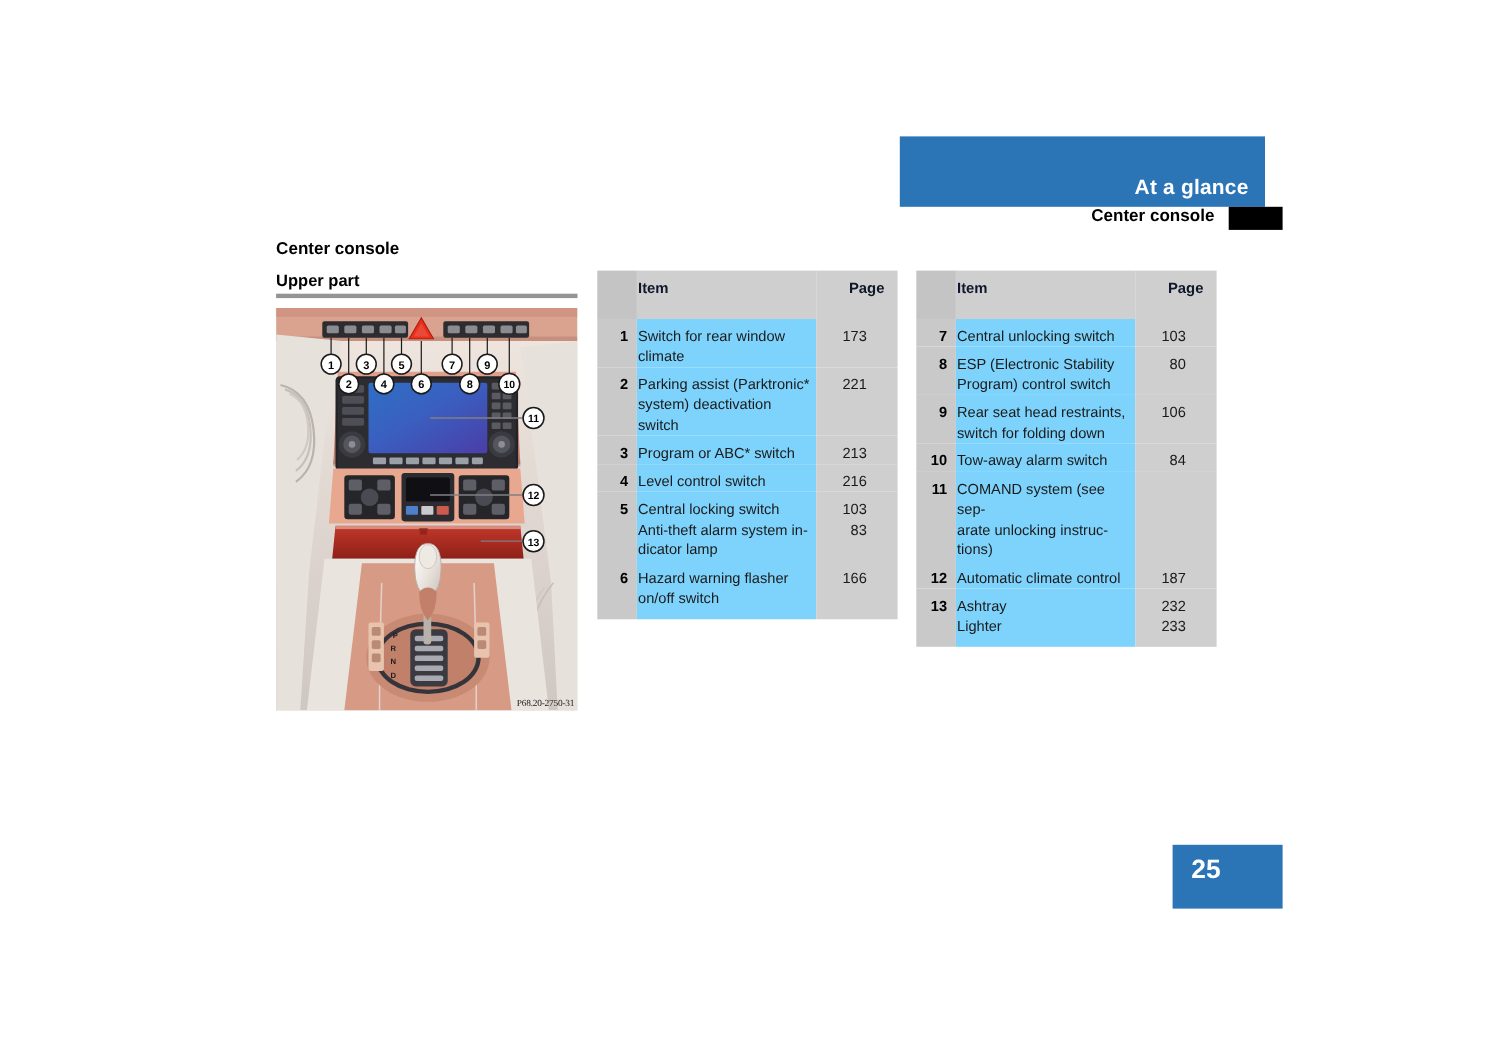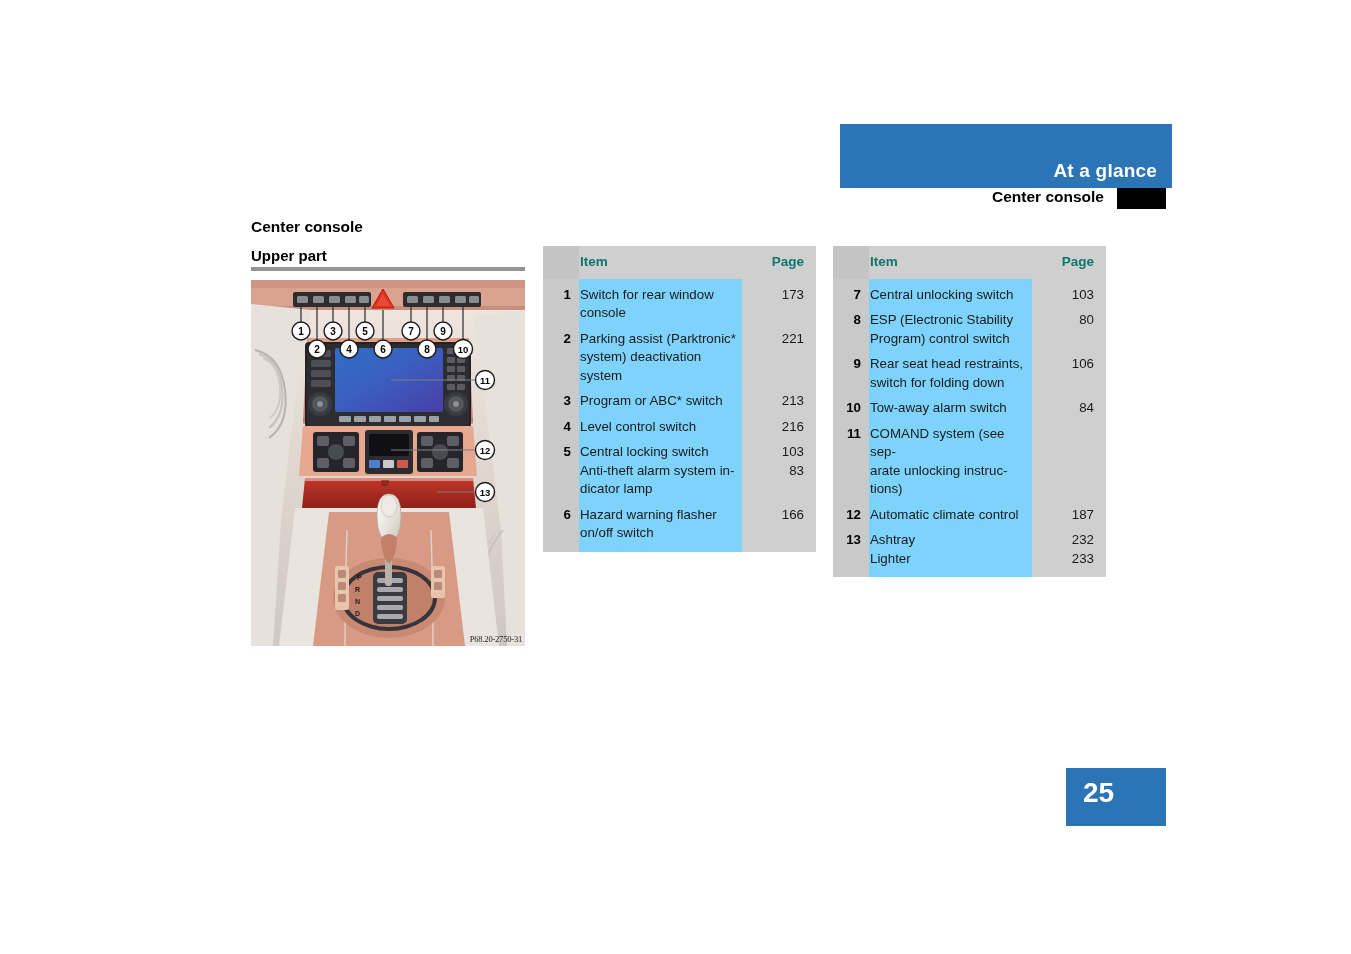--- a/index.html
+++ b/index.html
@@ -12,21 +12,21 @@
     width: 1351px;
     height: 954px;
     position: relative;
     font-family: "Liberation Sans", sans-serif;
     -webkit-font-smoothing: antialiased;
   }
 
   
   .header-bar {
     position: absolute;
-    left: 840px;
+    left: 818px;
     top: 124px;
     width: 332px;
     height: 64px;
     background: #2b74b6;
   }
   .header-bar-title {
     position: absolute;
     right: 15px;
     bottom: 6px;
     color: #ffffff;
@@ -132,24 +132,24 @@
     color: #1a1a1a;
     line-height: 18.5px;
   }
   .col-num   { width: 36px; }
   .col-item  { width: 163px; }
   .col-page  { width: 74px; }
 
   .hdr-row th {
     background: #cfcfcf;
     font-weight: bold;
-    color: #0f766e;
+    color: #0f172a;
     font-size: 13.5px;
     padding-top: 7px;
-    padding-bottom: 7px;
+    padding-bottom: 18px;
   }
   .hdr-row th.col-num  { background: #c4c4c4; }
   .hdr-row th.col-item { text-align: left; padding-left: 1px; }
   .hdr-row th.col-page { text-align: right; padding-right: 12px; }
 
   .itable tbody td.col-num {
     background: #c9c9c9;
     text-align: right;
     padding-right: 8px;
     font-weight: bold;
@@ -158,42 +158,42 @@
   }
   .itable tbody td.col-item {
     background: #7dd3fc;
     padding-left: 1px;
     padding-right: 4px;
     padding-top: 7px;
   }
   .itable tbody td.col-page {
     background: #cfcfcf;
     text-align: right;
-    padding-right: 12px;
+    padding-right: 28px;
     padding-top: 7px;
   }
   .itable tbody tr:last-child td { padding-bottom: 9px; }
   .pagelines span { display: block; }
   .itemlines span { display: block; }
 
   
   .pagenum-box {
     position: absolute;
     left: 1066px;
     top: 768px;
     width: 100px;
     height: 58px;
     background: #2b74b6;
   }
   .pagenum-box .num {
     position: absolute;
     left: 17px;
     top: 9px;
     color: #ffffff;
-    font-size: 28px;
+    font-size: 24px;
     font-weight: bold;
   }
 </style>
 </head>
 <body>
 
 <div class="header-bar">
   <div class="header-bar-title">At a glance</div>
 </div>
 
@@ -468,32 +468,32 @@
         <th class="col-num"></th>
         <th class="col-item">Item</th>
         <th class="col-page">Page</th>
       </tr>
     </thead>
     <tbody>
         <tr>
           <td class="col-num">1</td>
           <td class="col-item itemlines">
             <span>Switch for rear window</span>
-            <span>console</span>
+            <span>climate</span>
           </td>
           <td class="col-page pagelines">
             <span>173</span>
           </td>
         </tr>
         <tr>
           <td class="col-num">2</td>
           <td class="col-item itemlines">
             <span>Parking assist (Parktronic*</span>
             <span>system) deactivation</span>
-            <span>system</span>
+            <span>switch</span>
           </td>
           <td class="col-page pagelines">
             <span>221</span>
           </td>
         </tr>
         <tr>
           <td class="col-num">3</td>
           <td class="col-item itemlines">
             <span>Program or ABC* switch</span>
           </td>

